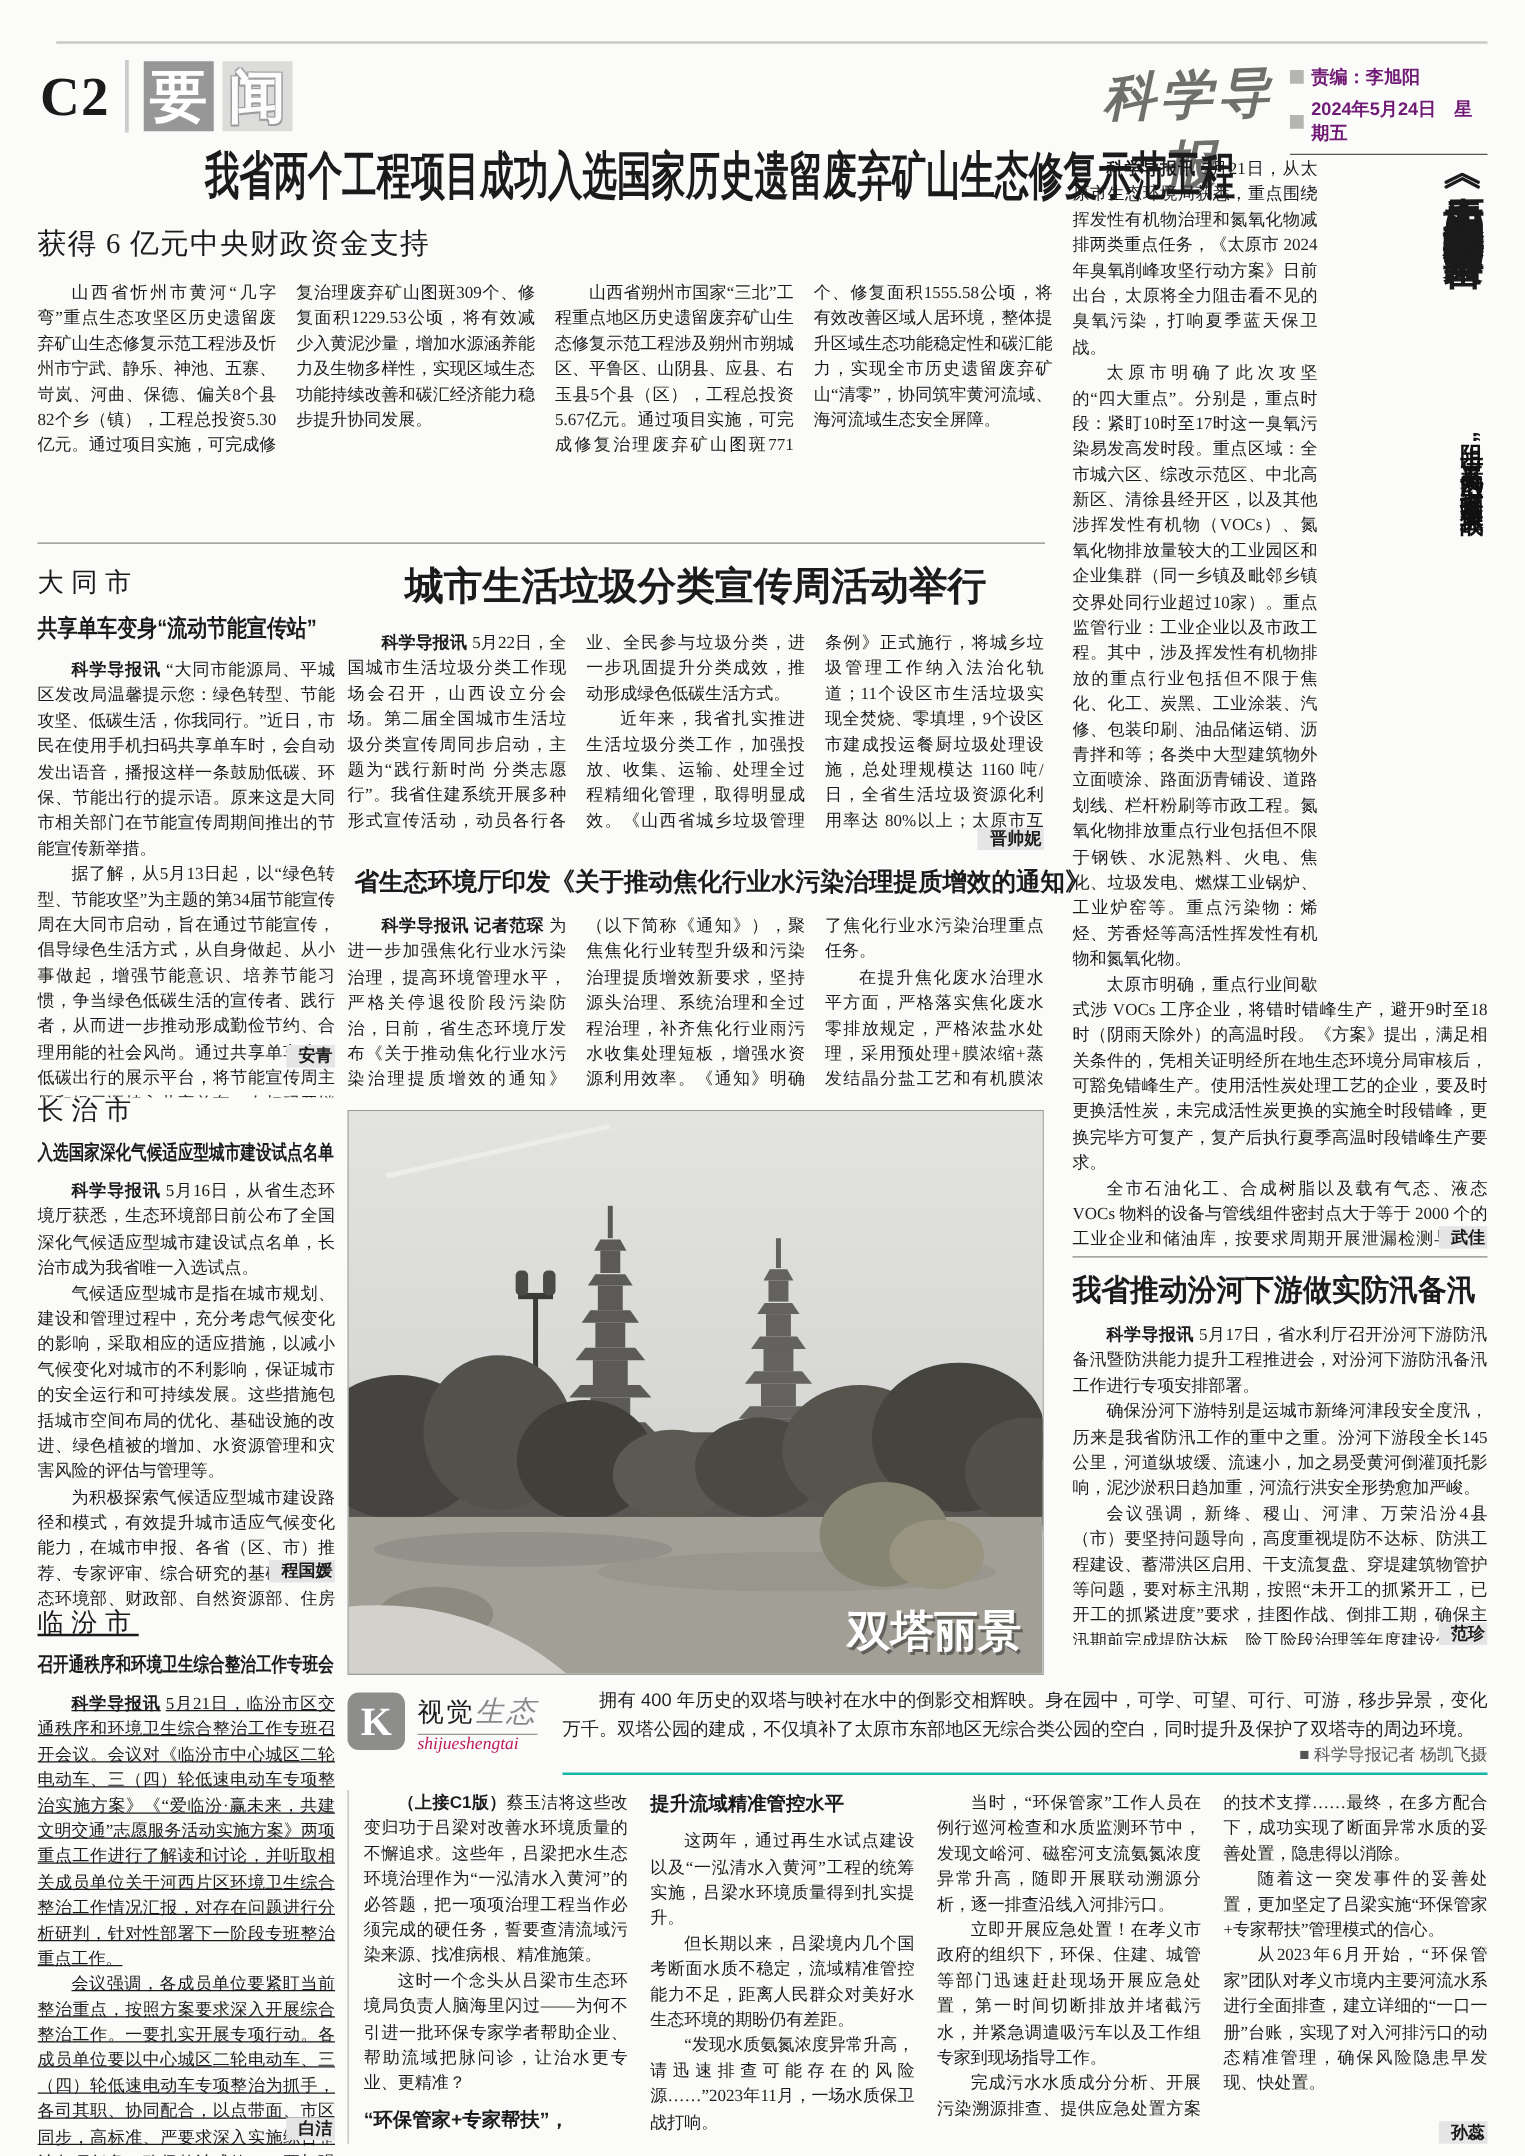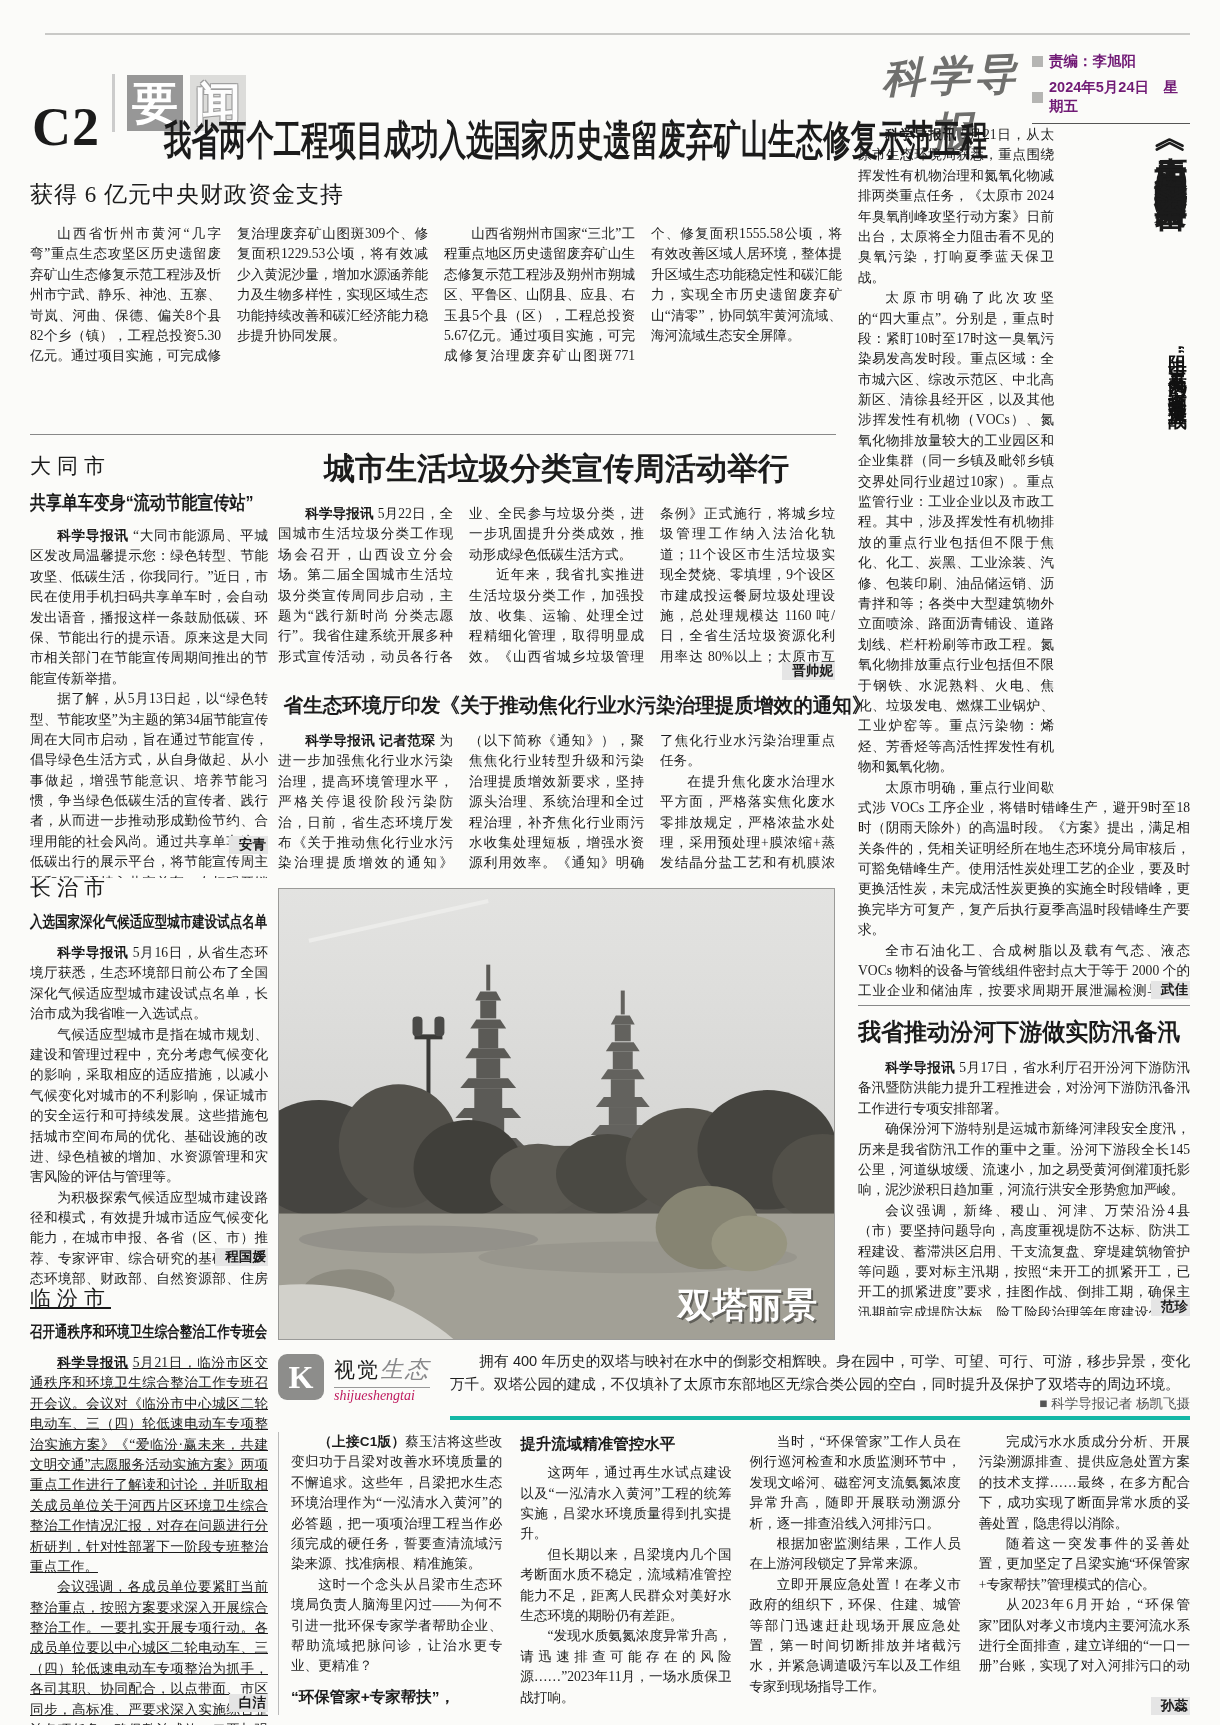--- a/index.html
+++ b/index.html
@@ -7,21 +7,21 @@
   .page {
     position:relative; width:1220px; height:1725px; margin:0 auto;
     background:#fbfbf9; color:#1b1b1b; overflow:hidden;
     font-family:"Liberation Serif","DejaVu Serif",serif;
   }
   .hd { font-family:"Liberation Sans","DejaVu Sans",sans-serif; }
 
   
   .toprule { position:absolute; left:45px; top:33px; width:1145px; height:2px; background:#c9c9c7; }
   .plate { position:absolute; left:32px; top:48px; display:flex; align-items:center; }
-  .pageno { font-size:54px; font-weight:bold; letter-spacing:1px;margin-top:48px; }
+  .pageno { font-size:44px; font-weight:bold; letter-spacing:1px; }
   .vbar { width:3px; height:58px; background:#ccc; margin:0 12px; }
   .badge { width:56px; height:56px; display:flex; align-items:center; justify-content:center;
            font-size:46px; font-weight:900; line-height:1; }
   .badge-solid { background:#979797; color:#fff; }
   .badge-light { background:#dcdcda; color:#fdfdfd; text-shadow:1px 1px 0 #9d9d9d,-1px -1px 0 #9d9d9d,1px -1px 0 #9d9d9d,-1px 1px 0 #9d9d9d; margin-left:7px; }
   .mast-name { position:absolute; left:872px; top:48px; width:160px; text-align:center;
                font-style:italic; font-weight:bold; font-size:42px; color:#6f6f6d; letter-spacing:4px;
                transform:rotate(-2deg); }
   .mast-meta { position:absolute; left:1032px; top:52px; width:158px; font-size:14.5px; }
   .meta-line { display:flex; align-items:center; margin-bottom:7px; font-weight:bold; color:#701a75; }
@@ -71,21 +71,21 @@
 
   .caprow { position:absolute; left:278px; top:1350px; width:912px; height:70px; display:flex; }
   .cap-logo { flex:0 0 172px; display:flex; align-items:flex-start; padding-top:4px; }
   .klogo { width:46px; height:46px; border-radius:9px; background:#8d8d8b; color:#fff;
            display:flex; align-items:center; justify-content:center; font-size:32px; font-weight:bold;
            font-family:"Liberation Serif",serif; }
   .cap-logo-txt { margin-left:10px; }
   .cap-logo-title { font-size:21px; letter-spacing:2px; }
   .cap-logo-title .t2 { font-style:italic; color:#88888a; font-size:23px; }
   .cap-logo-sub { border-top:1px solid #999; margin-top:2px; font-style:italic; color:#be185d; font-size:14px; }
-  .cap-text { flex:1; border-bottom:4px solid #14b8a6; padding-bottom:0; }
+  .cap-text { flex:1; border-bottom:2px solid #14b8a6; padding-bottom:0; }
   .cap-text .cap-p { font-family:"Liberation Sans","DejaVu Sans",sans-serif;
                      font-size:14.6px; line-height:1.55; text-align:justify; text-indent:2em; color:#1e1e1e; }
   .cap-credit { text-align:right; font-family:"Liberation Sans",sans-serif; font-size:13.5px; color:#555; }
 
   
   .bottomband { position:absolute; left:278px; top:1432px; width:912px; height:283px;
                 border-left:1px solid #bbb; padding-left:12px; }
   .bb-cols { height:283px; overflow:hidden; column-count:4; column-gap:18px; }
   .bb-tag { font-weight:bold; font-family:"Liberation Sans",sans-serif; }
   .bb-sub { font-family:"Liberation Sans","DejaVu Sans",sans-serif; font-weight:900; font-size:15.5px;
@@ -291,21 +291,20 @@
       <p><b class="bb-tag">（上接C1版）</b><span>蔡玉洁将这些改变归功于吕梁对改善水环境质量的不懈追求。这些年，吕梁把水生态环境治理作为“一泓清水入黄河”的必答题，把一项项治理工程当作必须完成的硬任务，誓要查清流域污染来源、找准病根、精准施策。</span></p>
       <p>这时一个念头从吕梁市生态环境局负责人脑海里闪过——为何不引进一批环保专家学者帮助企业、帮助流域把脉问诊，让治水更专业、更精准？</p>
       <div class="bb-sub">
         <div>“环保管家+专家帮扶”，</div>
         <div>提升流域精准管控水平</div>
       </div>
       <p>这两年，通过再生水试点建设以及“一泓清水入黄河”工程的统筹实施，吕梁水环境质量得到扎实提升。</p>
       <p>但长期以来，吕梁境内几个国考断面水质不稳定，流域精准管控能力不足，距离人民群众对美好水生态环境的期盼仍有差距。</p>
       <p>“发现水质氨氮浓度异常升高，请迅速排查可能存在的风险源……”2023年11月，一场水质保卫战打响。</p>
       <p>当时，“环保管家”工作人员在例行巡河检查和水质监测环节中，发现文峪河、磁窑河支流氨氮浓度异常升高，随即开展联动溯源分析，逐一排查沿线入河排污口。</p>
-      <p>根据加密监测结果，工作人员在上游河段锁定了异常来源。</p>
       <p>立即开展应急处置！在孝义市政府的组织下，环保、住建、城管等部门迅速赶赴现场开展应急处置，第一时间切断排放并堵截污水，并紧急调遣吸污车以及工作组专家到现场指导工作。</p>
       <p>完成污水水质成分分析、开展污染溯源排查、提供应急处置方案的技术支撑……最终，在多方配合下，成功实现了断面异常水质的妥善处置，隐患得以消除。</p>
       <p>随着这一突发事件的妥善处置，更加坚定了吕梁实施“环保管家+专家帮扶”管理模式的信心。</p>
       <p>从2023年6月开始，“环保管家”团队对孝义市境内主要河流水系进行全面排查，建立详细的“一口一册”台账，实现了对入河排污口的动态精准管理，确保风险隐患早发现、快处置。</p>
 
     </div>
     <span class="byline">孙蕊</span>
   </section>
 
   <aside class="rightrail">

